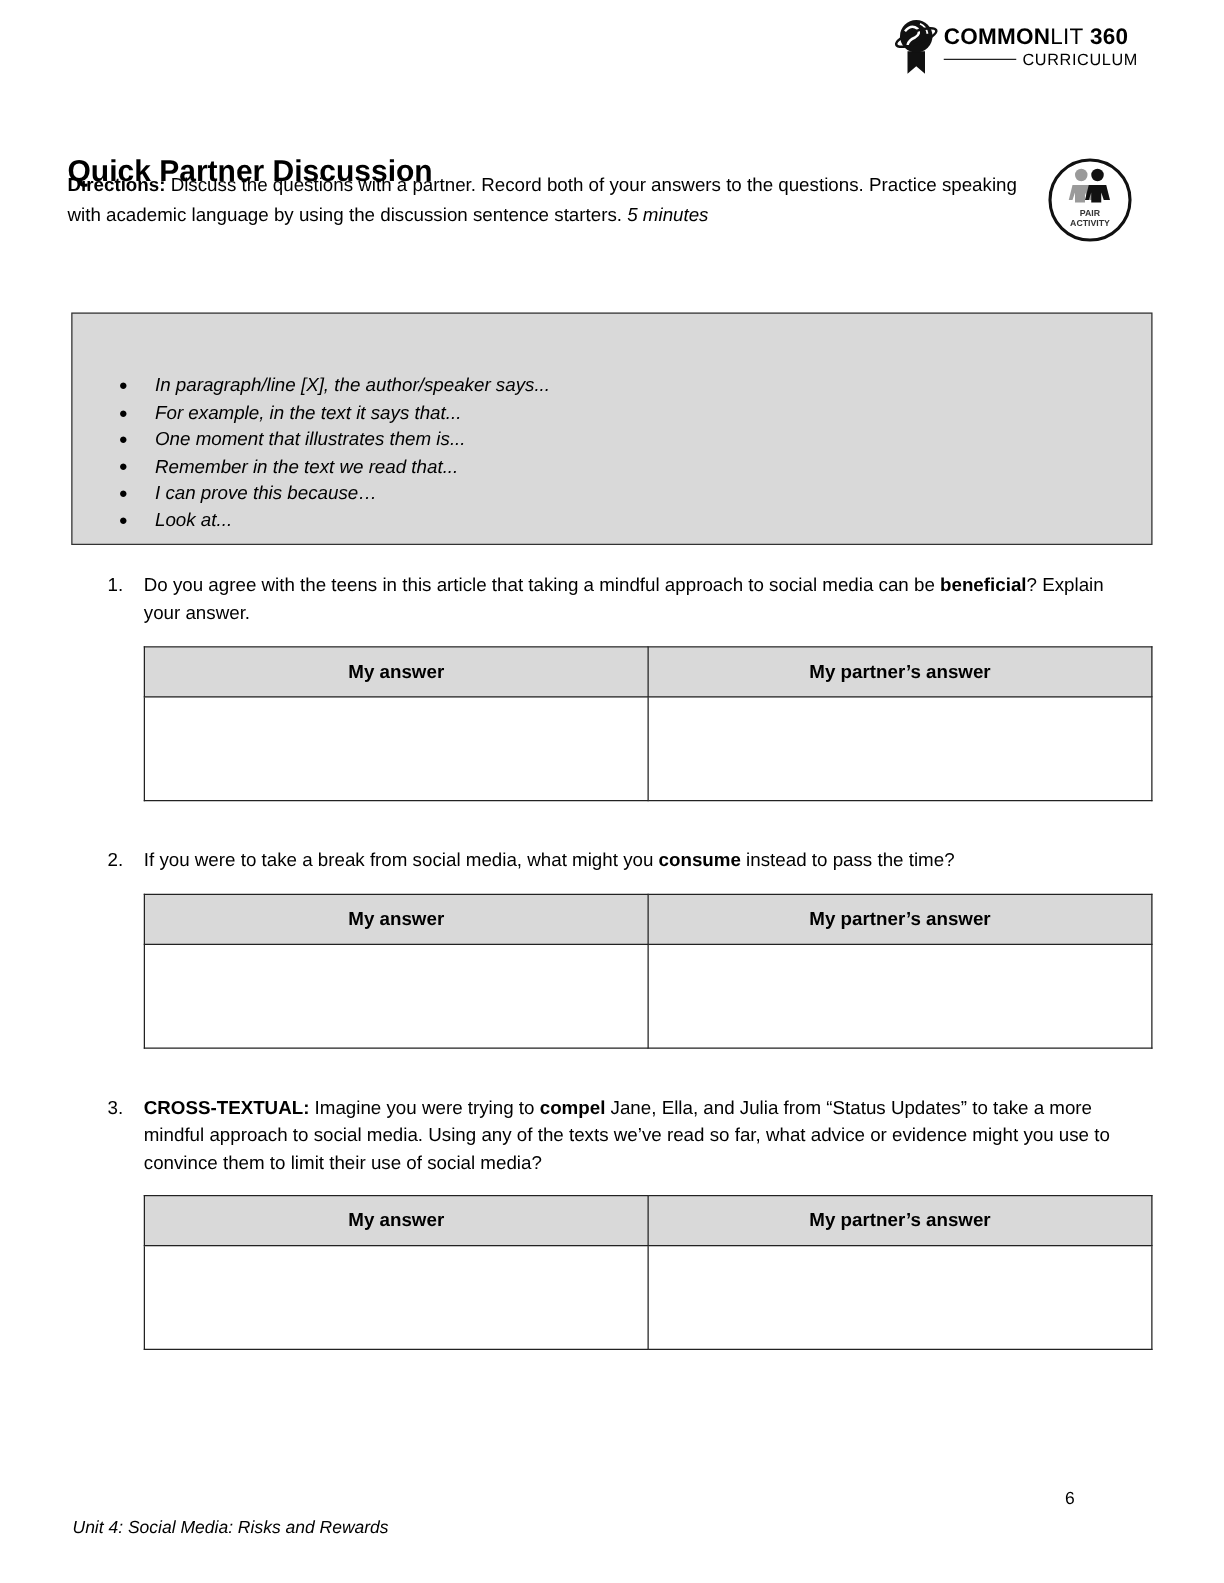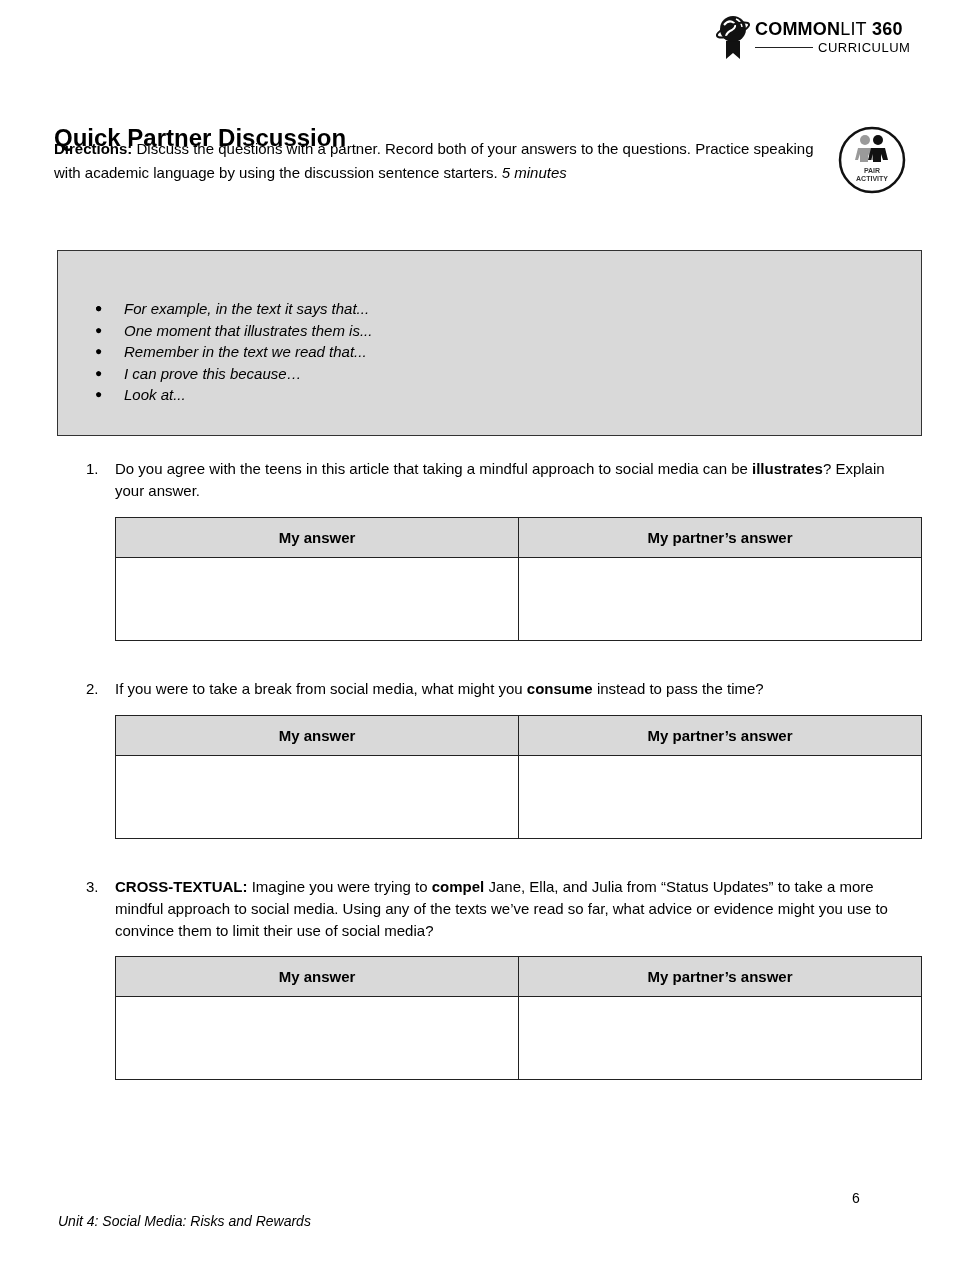--- a/index.html
+++ b/index.html
@@ -65,32 +65,32 @@
     <path d="M17,34 l3,-12 h14 l3,12 h-5 l-2,-6 v8 h-8 v-8 l-2,6 z" fill="#9a9a9a"></path>
     <circle cx="40" cy="14" r="5" fill="#111"></circle>
     <path d="M30,34 l3,-12 h14 l3,12 h-5 l-2,-6 v8 h-8 v-8 l-2,6 z" fill="#111"></path>
     <text x="34" y="47" text-anchor="middle" font-size="7" font-weight="bold" fill="#333" font-family="Liberation Sans, sans-serif">PAIR</text>
     <text x="34" y="55" text-anchor="middle" font-size="7" font-weight="bold" fill="#333" font-family="Liberation Sans, sans-serif">ACTIVITY</text>
   </svg>
 </div>
 
 <div class="starters">
   <ul>
-    <li><span class="bullet">●</span></li>
+    <li><span class="bullet">●</span><span> In paragraph/line [X], the author/speaker says...</span></li>
     <li><span class="bullet">●</span><span>For example, in the text it says that...</span></li>
     <li><span class="bullet">●</span><span>One moment that illustrates them is...</span></li>
     <li><span class="bullet">●</span><span>Remember in the text we read that...</span></li>
     <li><span class="bullet">●</span><span>I can prove this because…</span></li>
     <li><span class="bullet">●</span><span>Look at...</span></li>
   </ul>
 </div>
 
 <div class="q" style="top:458px;">
   <span class="num">1.</span>
-  <span class="txt"><span>Do you agree with the teens in this article that taking a mindful approach to social media can be </span><b>illustrates</b><span>? Explain your answer.</span></span>
+  <span class="txt"><span>Do you agree with the teens in this article that taking a mindful approach to social media can be </span><b>beneficial</b><span>? Explain your answer.</span></span>
 </div>
 <table class="ans" style="top:517px;">
   <tbody>
       <tr>
         <th>My answer</th>
         <th>My partner’s answer</th>
       </tr>
   <tr>
         <td></td>
         <td></td>

